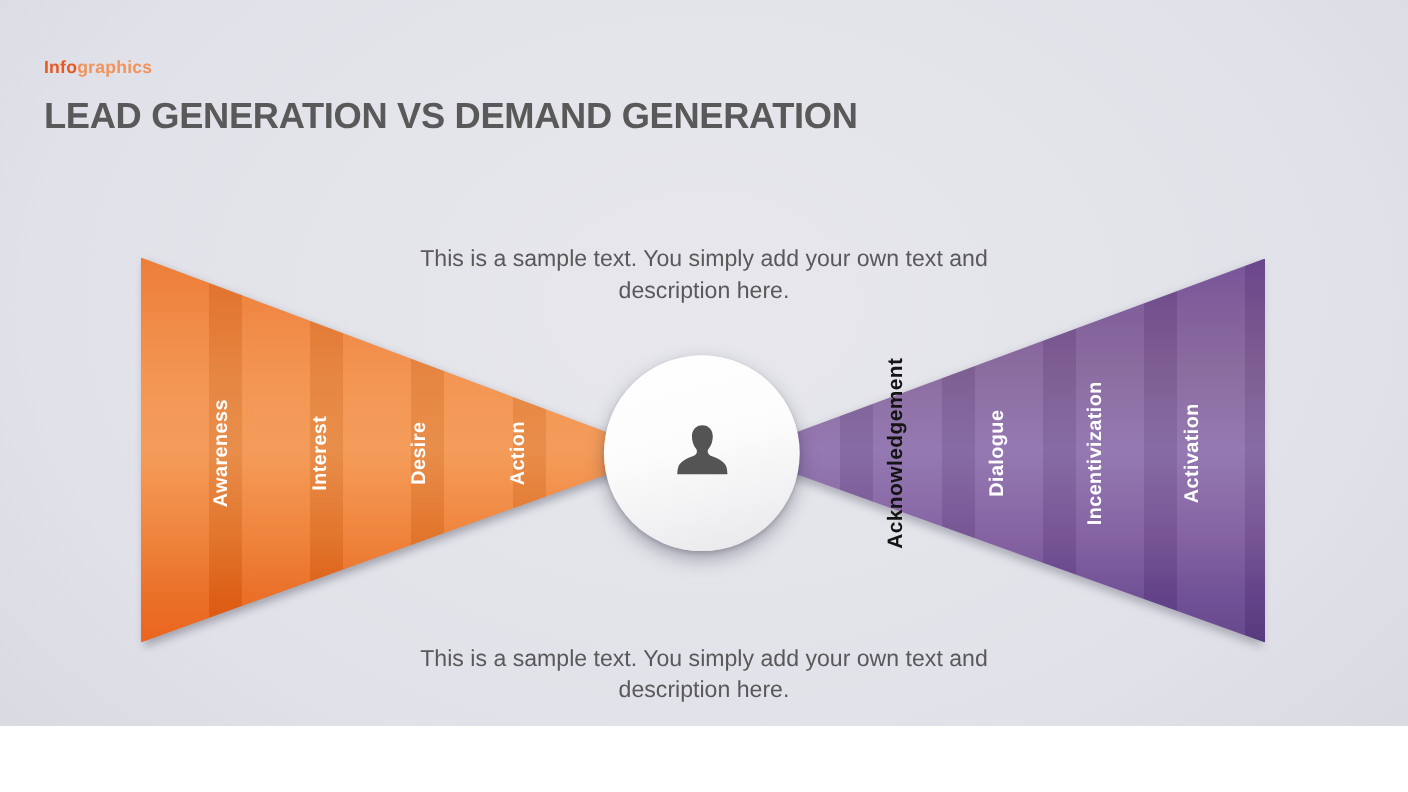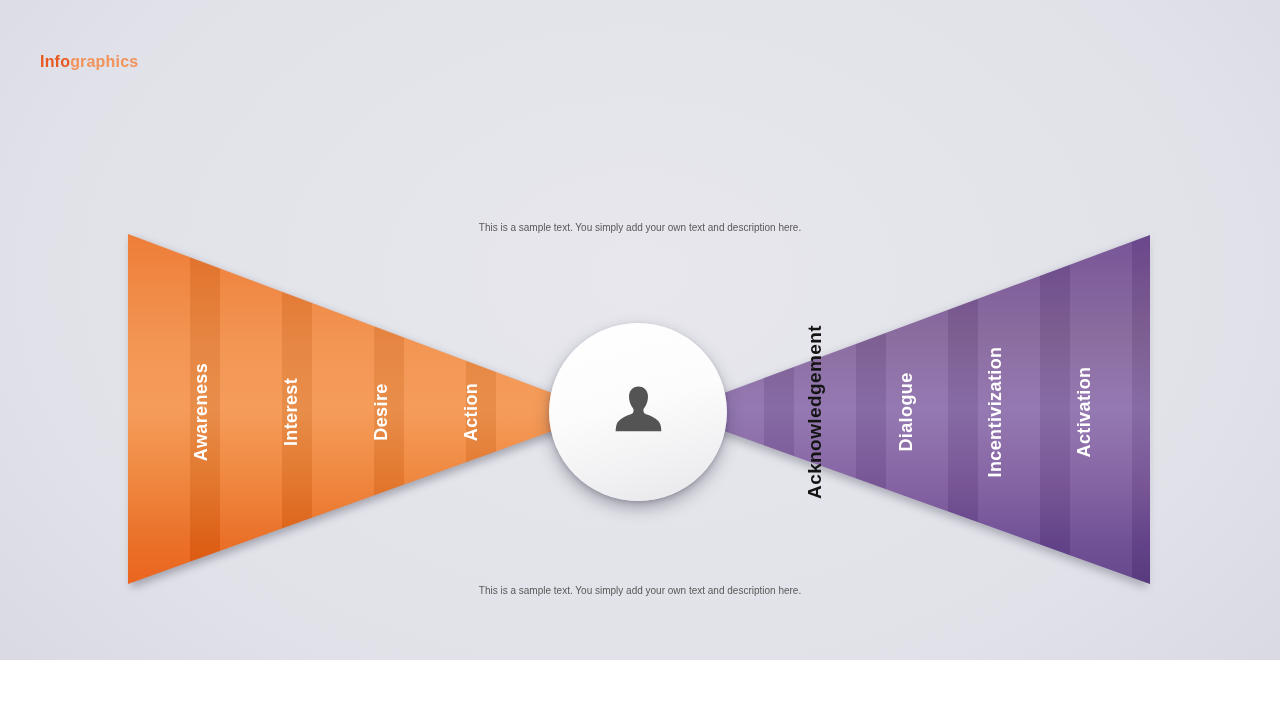--- a/index.html
+++ b/index.html
@@ -35,21 +35,21 @@
     letter-spacing: -0.3px;
     white-space: nowrap;
   }
 
   
   .caption {
     position: absolute;
     left: 370px;
     width: 540px;
     text-align: center;
-    font-size: 10px;
+    font-size: 21px;
     line-height: 1.4;
     color: #595959;
   }
   .caption.top-caption { top: 221px; }
   .caption.bottom-caption { top: 584px; }
 
   
   .funnel {
     position: absolute;
   }
@@ -127,20 +127,21 @@
 </style>
 </head>
 <body>
 
 <div class="slide">
 
   <div class="eyebrow">
     <span class="pre">Info</span><span class="suf">graphics</span>
   </div>
 
+  <h1 class="title">LEAD GENERATION VS DEMAND GENERATION</h1>
 
   <div class="caption top-caption">This is a sample text. You simply add your own text and description here.</div>
 
   <div class="funnel funnel-left">
     <div class="shape"></div>
   </div>
 
   <div class="funnel funnel-right">
     <div class="shape"></div>
   </div>

